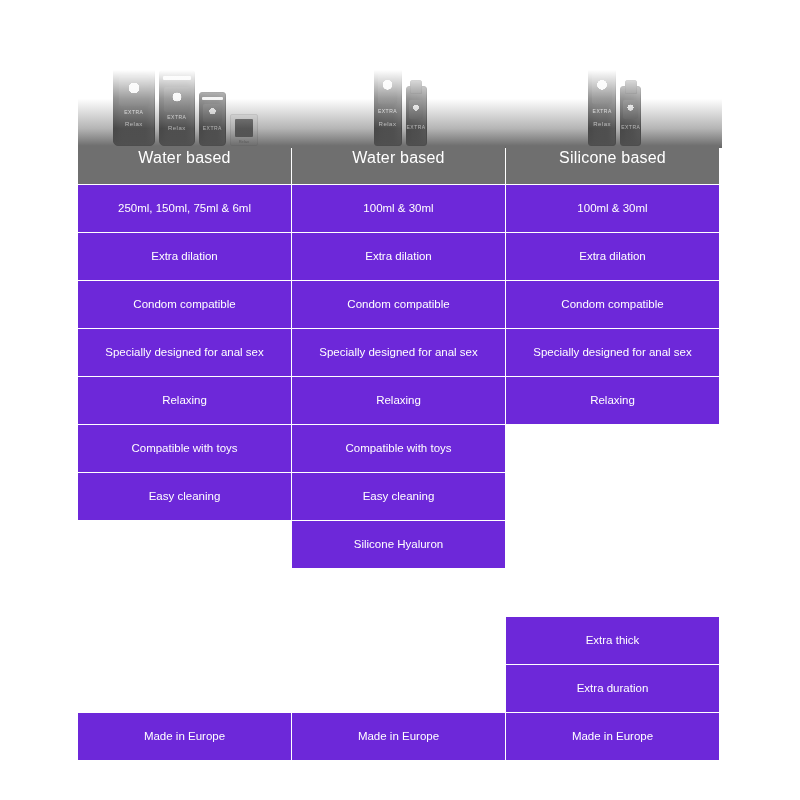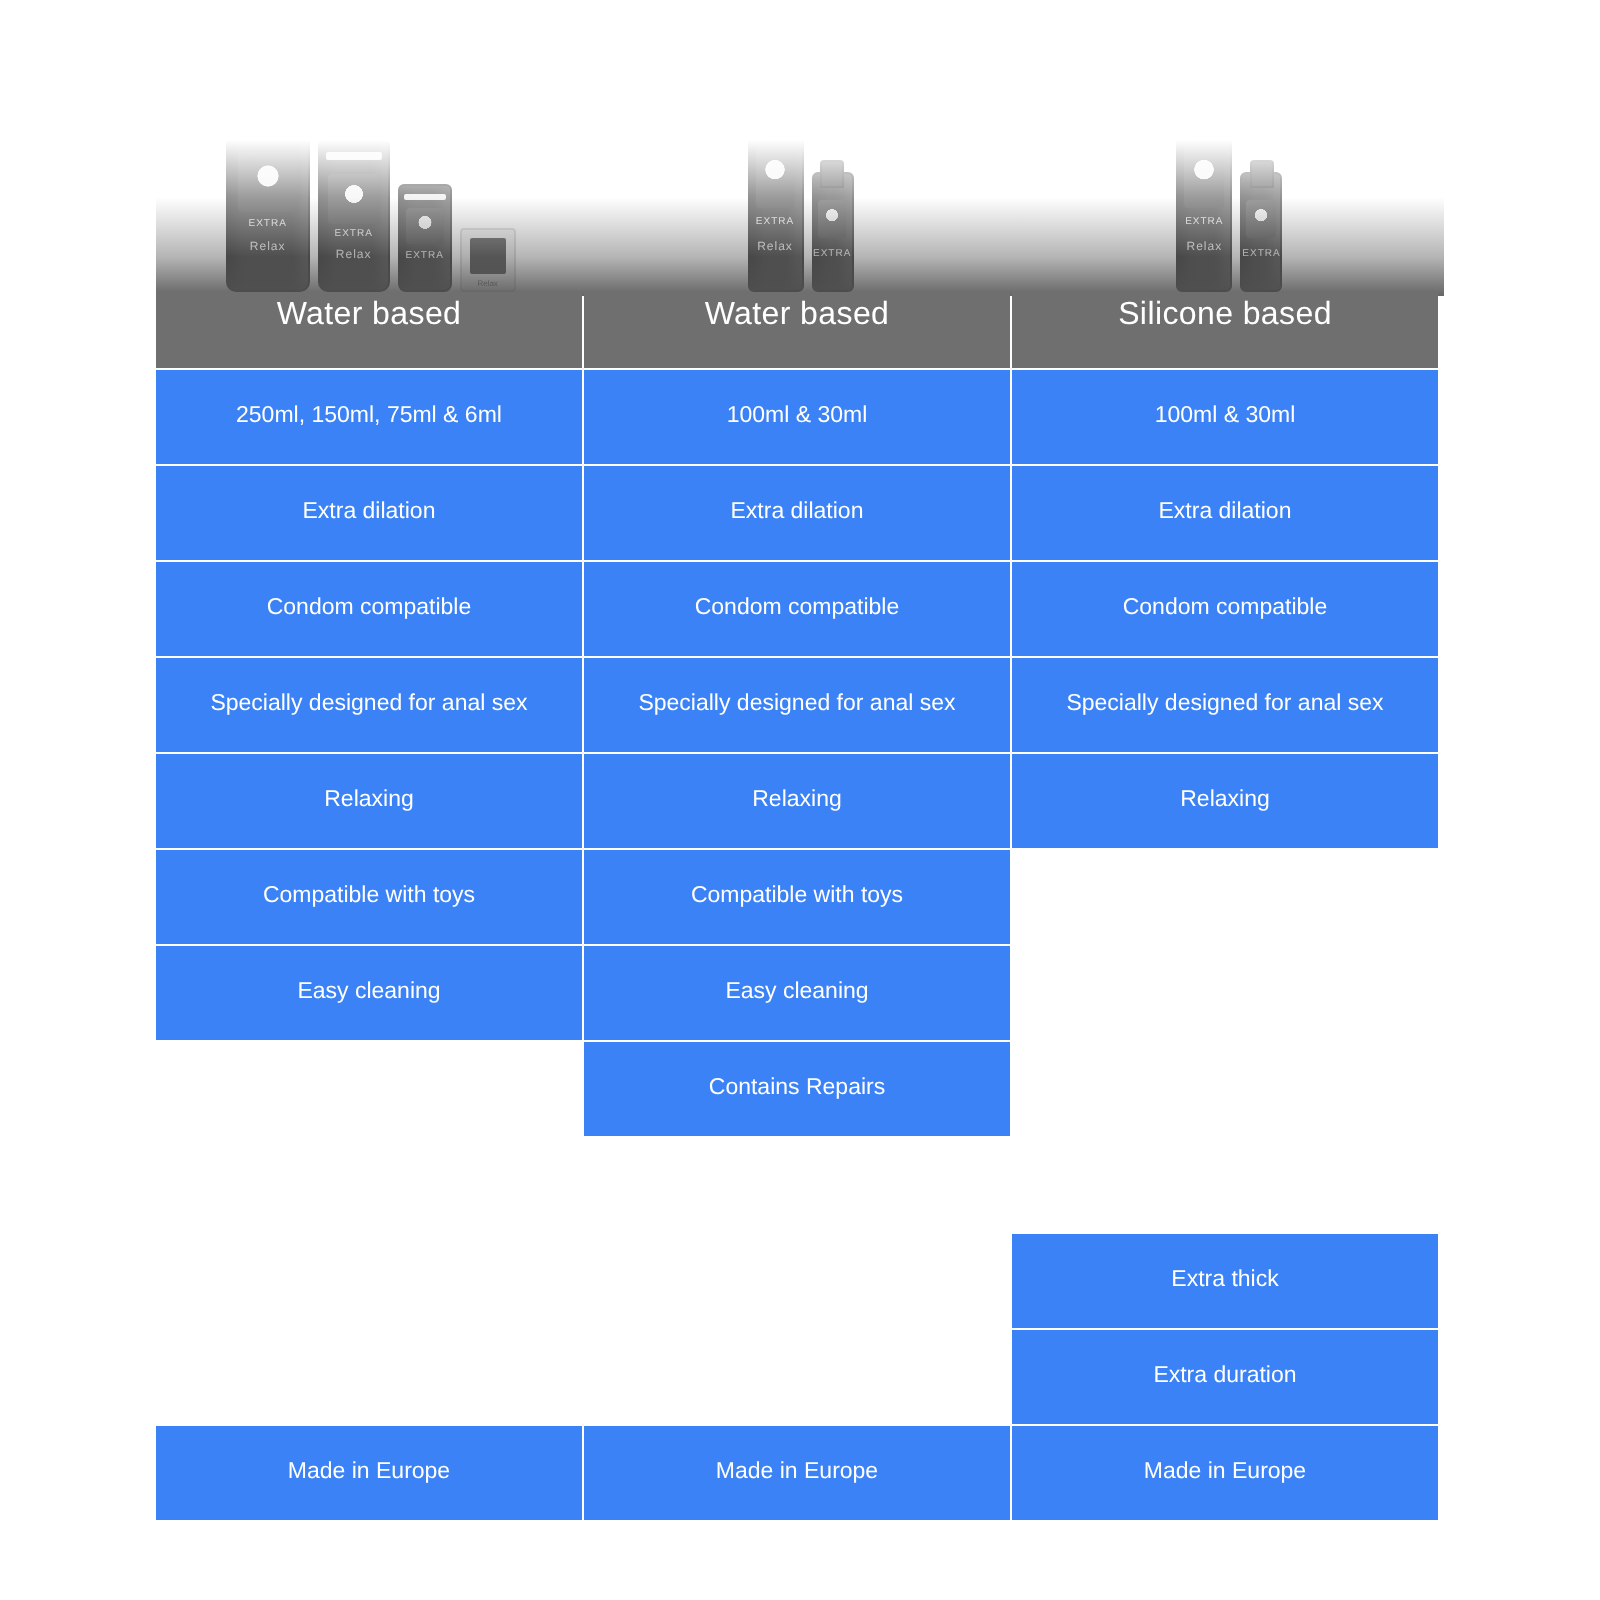--- a/index.html
+++ b/index.html
@@ -122,21 +122,21 @@
   }
   .cell {
     width: 214px;
     margin-right: 1px;
     display: flex;
     align-items: center;
     justify-content: center;
     text-align: center;
     color: #ffffff;
     font-size: 11.5px;
-    background: #3b82f6;
+    background: #6d28d9;
     box-sizing: border-box;
     padding: 0 8px;
     line-height: 1.25;
   }
   .cell:last-child { margin-right: 3px; }
   .cell.empty { background: transparent; }
 
   .row.header { height: 38px; }
   .row.header .cell {
     background: #6f6f6f;
@@ -253,21 +253,21 @@
     </div>
 
     <div class="row">
       <div class="cell">Easy cleaning</div>
       <div class="cell">Easy cleaning</div>
       <div class="cell empty"></div>
     </div>
 
     <div class="row">
       <div class="cell empty"></div>
-      <div class="cell">Contains Repairs</div>
+      <div class="cell">Silicone Hyaluron</div>
       <div class="cell empty"></div>
     </div>
 
     <div class="row">
       <div class="cell empty"></div>
       <div class="cell empty"></div>
     </div>
 
     <div class="row">
       <div class="cell empty"></div>

